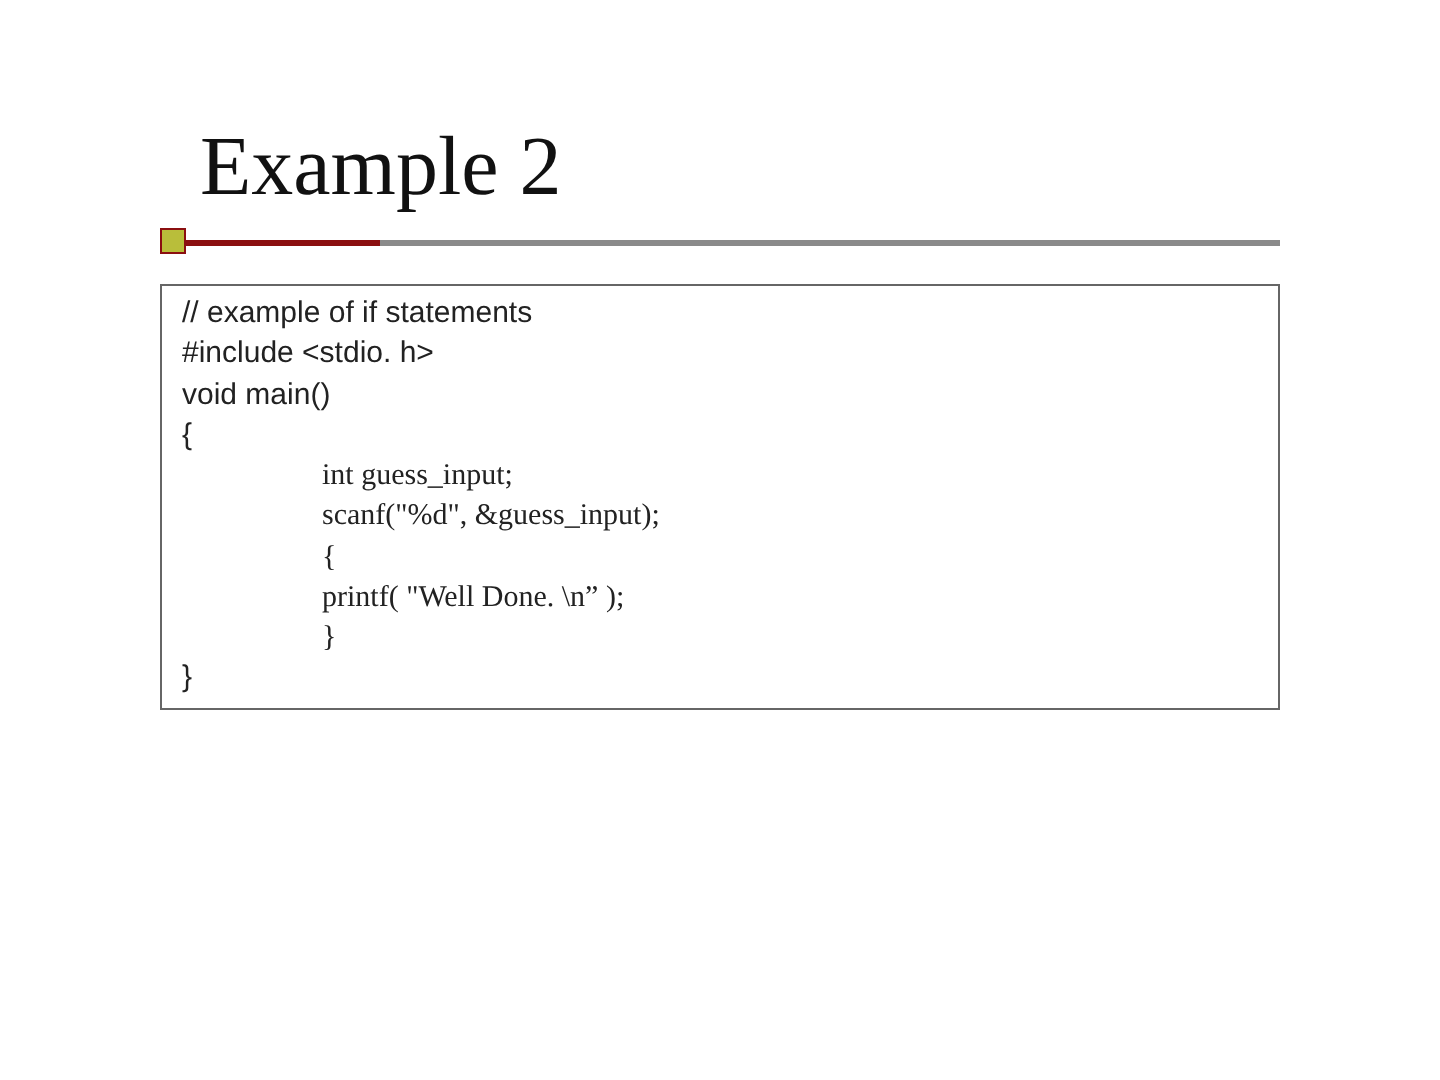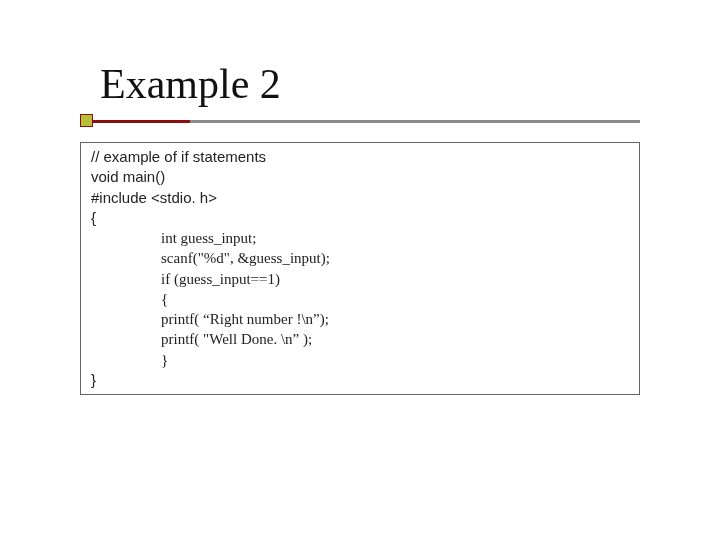--- a/index.html
+++ b/index.html
@@ -77,27 +77,25 @@
   <h1 class="title">Example 2</h1>
 
   <div class="title-rule">
     <div class="rule-gray"></div>
     <div class="rule-red"></div>
     <div class="accent-box"></div>
   </div>
 
   <div class="code-box">
     <div class="line">// example of if statements</div>
+    <div class="line">#include &lt;stdio. h&gt;</div>
     <div class="line">void main()</div>
-    <div class="line">#include &lt;stdio. h&gt;</div>
     <div class="line">{</div>
     <div class="line indent1">int guess_input;</div>
     <div class="line indent1"></div>
     <div class="line indent1">scanf("%d", &amp;guess_input);</div>
-    <div class="line indent1">if (guess_input==1)</div>
     <div class="line indent1">{</div>
-    <div class="line indent1">printf( “Right number !\n”);</div>
     <div class="line indent1">printf( "Well Done. \n” );</div>
     <div class="line indent1">}</div>
     <div class="line">}</div>
   </div>
 
 </div>
 
 </body></html>

